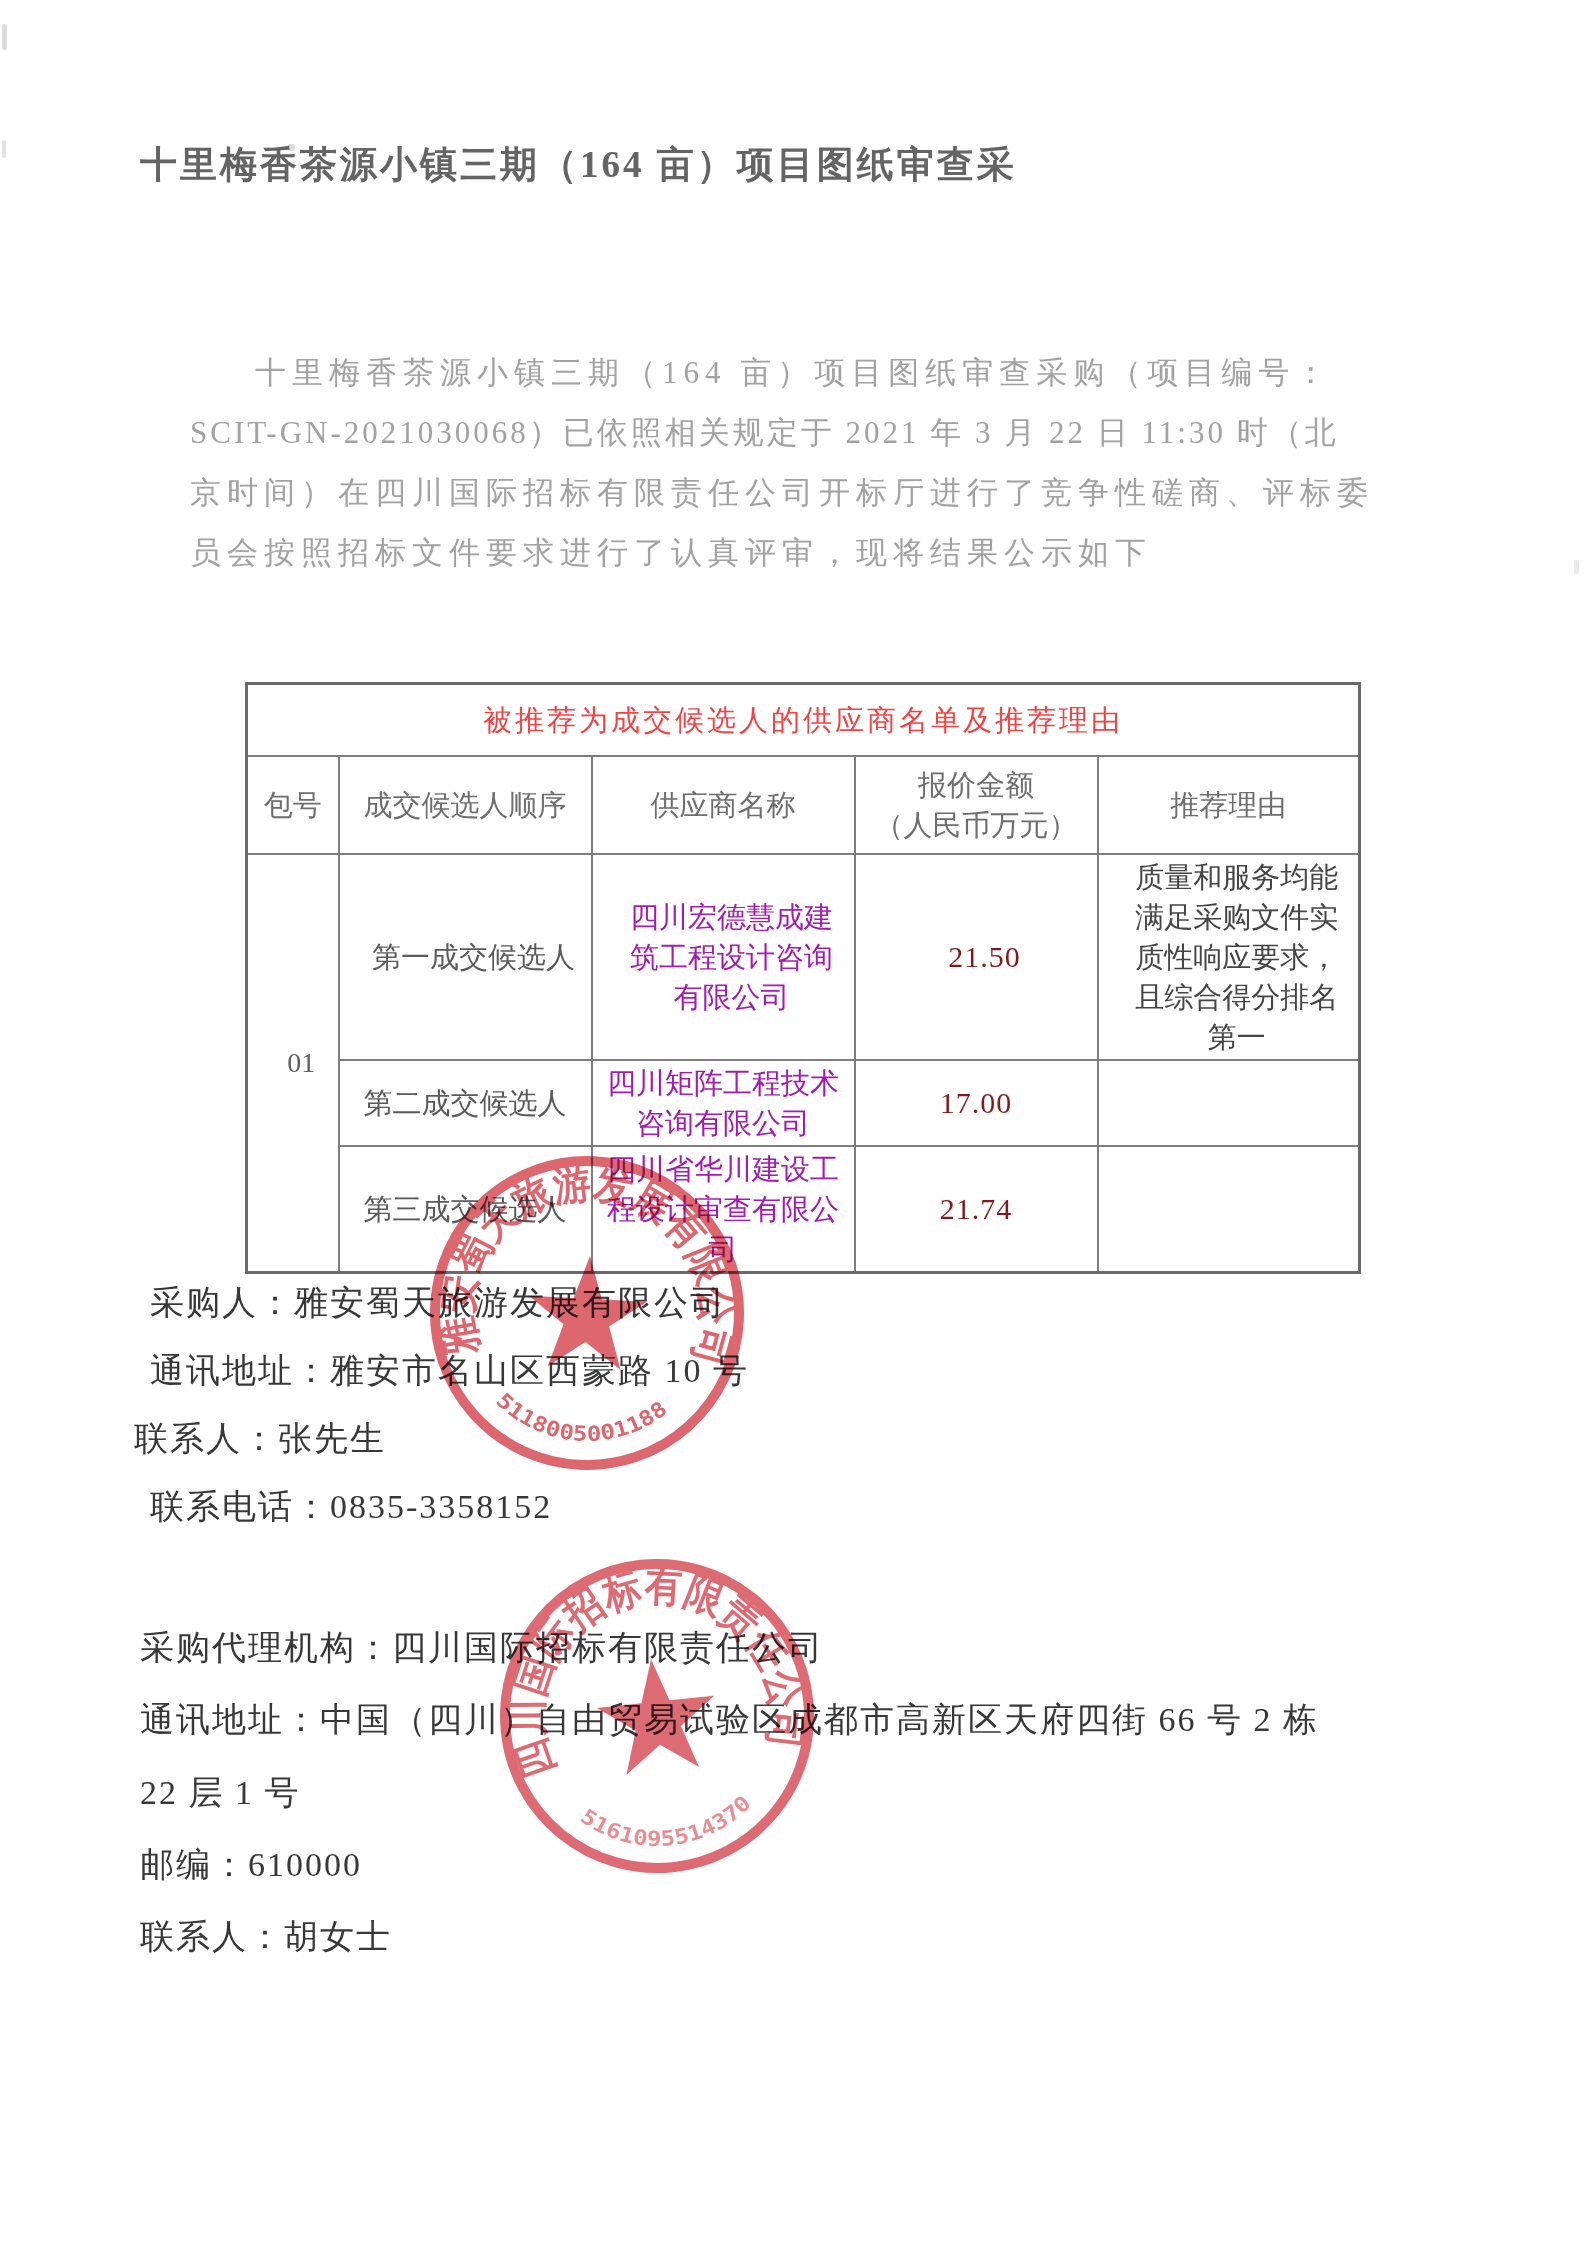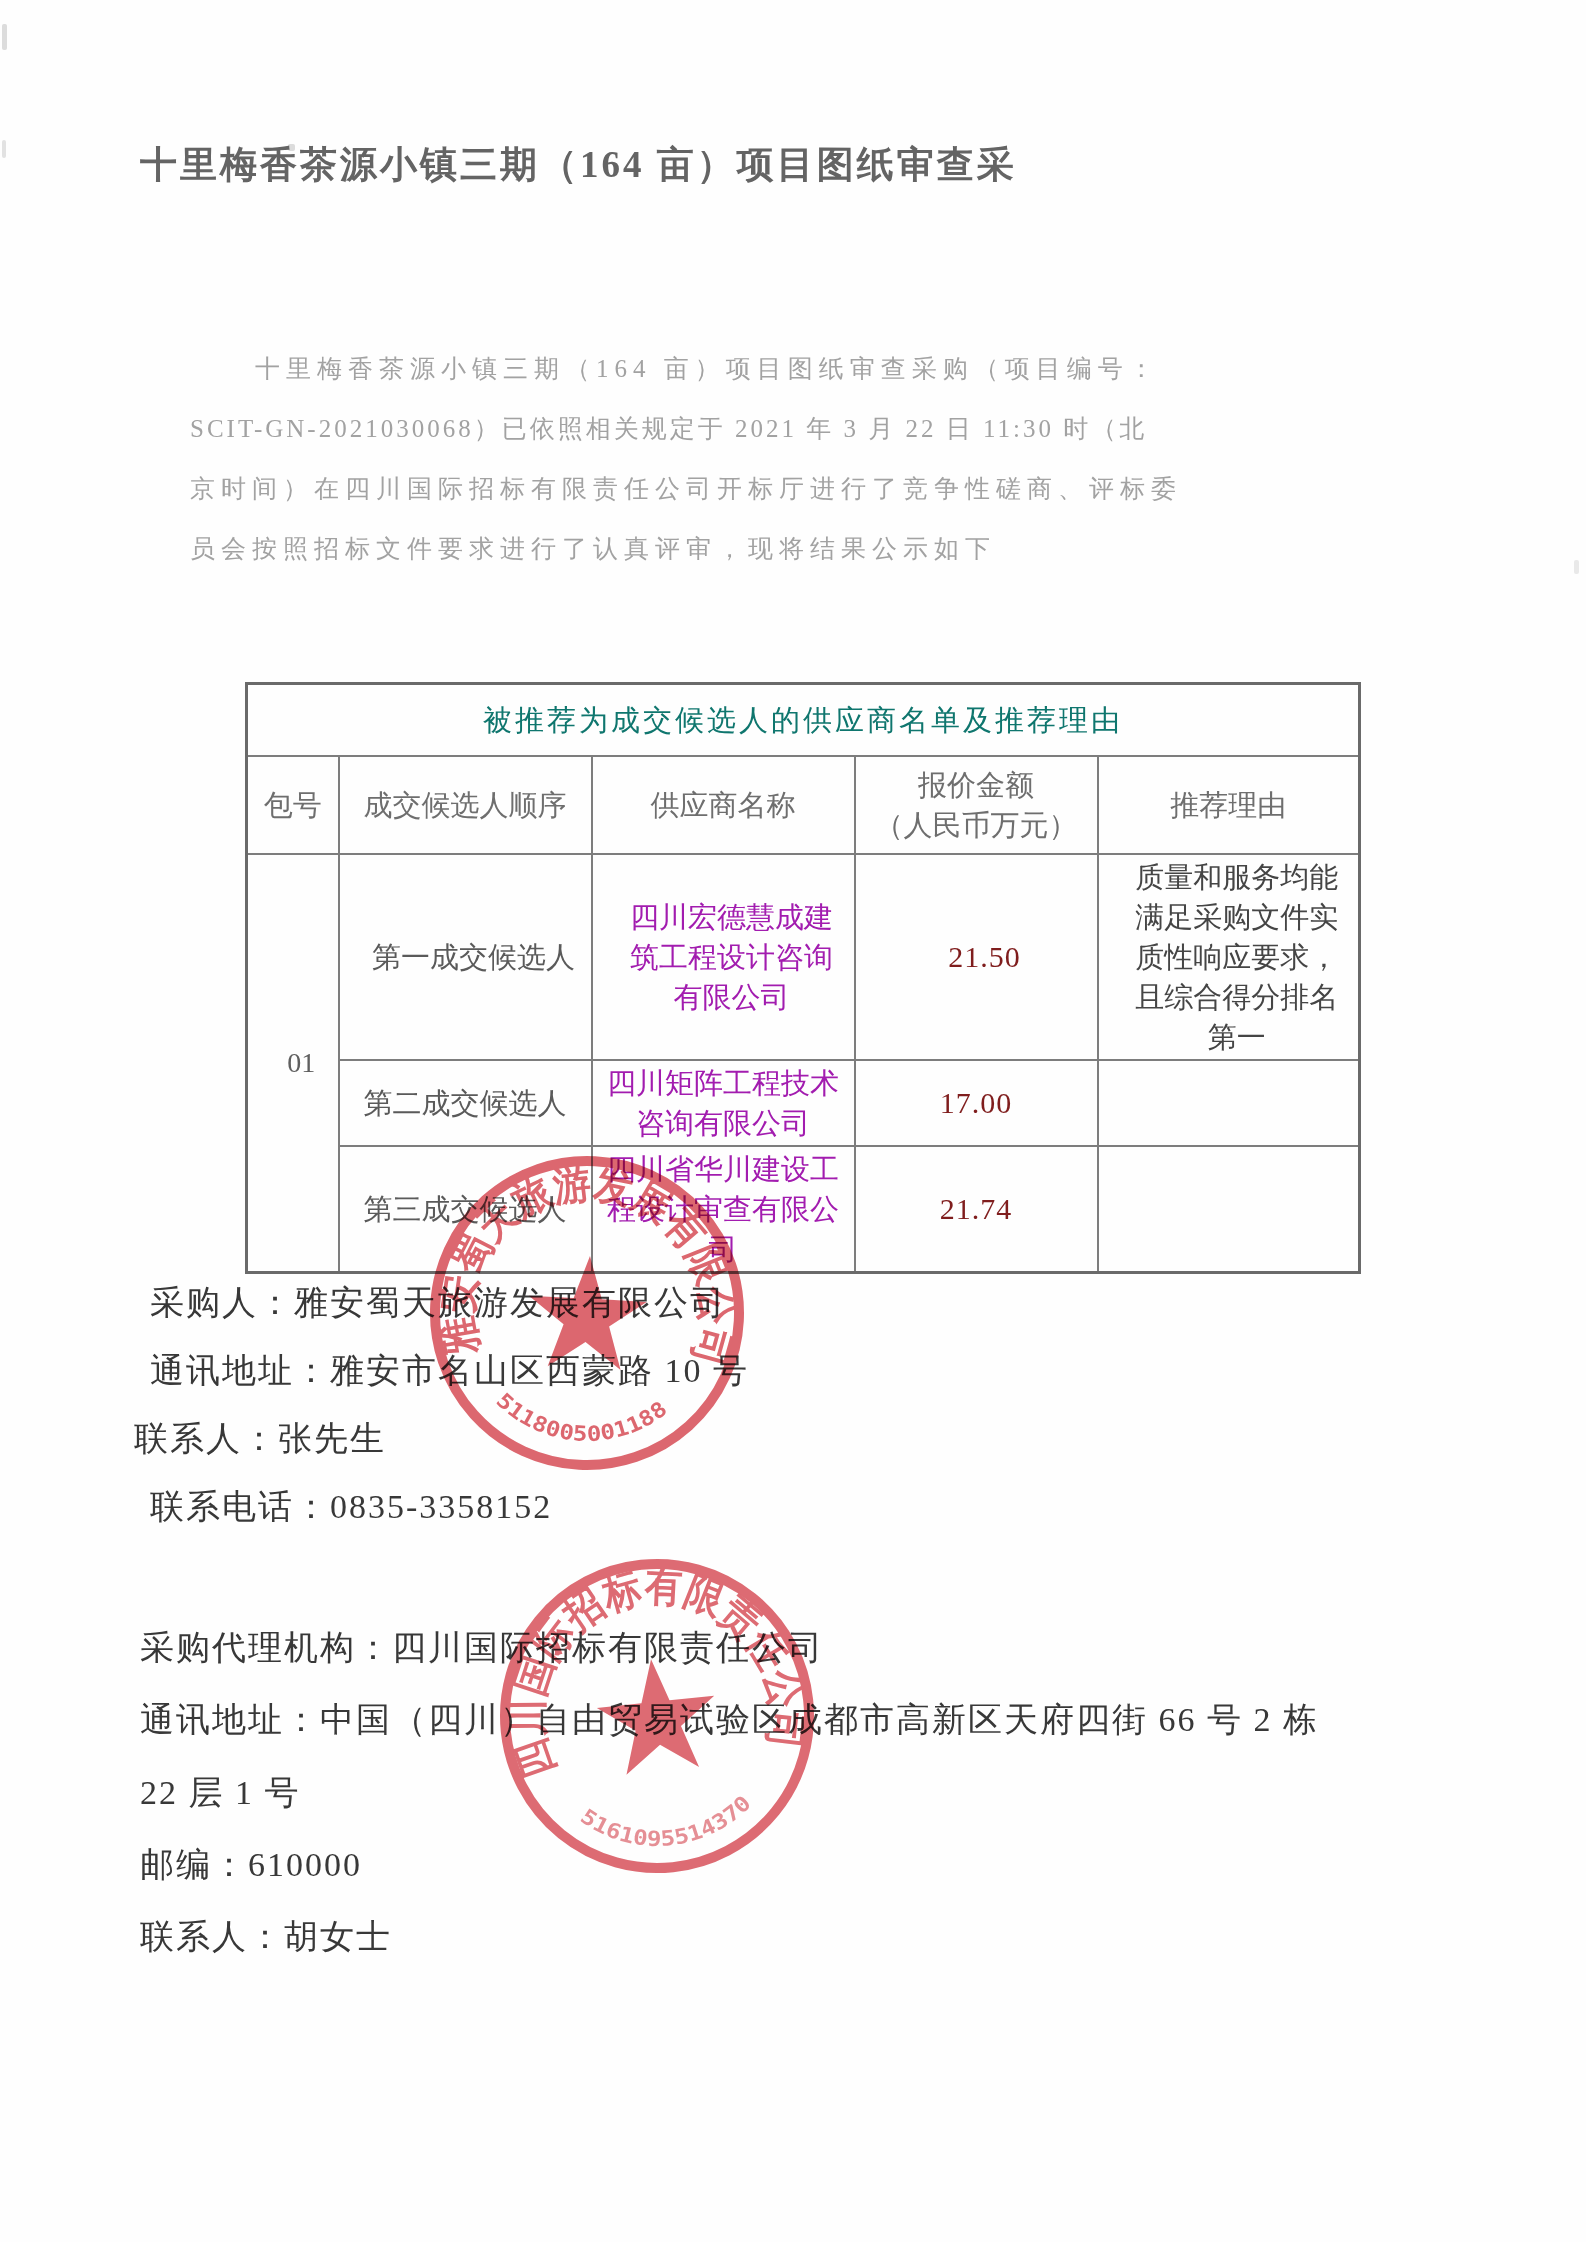--- a/index.html
+++ b/index.html
@@ -13,36 +13,36 @@
   
   .title-line{
     position:absolute;left:140px;width:840px;text-align:center;
     font-size:37px;font-weight:bold;letter-spacing:3px;color:#646464;
     white-space:nowrap;
   }
 
   
   .intro-line{
     position:absolute;left:190px;
-    font-size:25px;letter-spacing:6px;color:#a2a2a2;white-space:nowrap;
+    font-size:31px;letter-spacing:6px;color:#a2a2a2;white-space:nowrap;
   }
   .intro-line.indent{left:255px;}
 
   
   table.results{
     position:absolute;left:245px;top:682px;width:1113px;
     border-collapse:collapse;table-layout:fixed;
     font-size:29px;color:#4e4e4e;
   }
   table.results td{
     border:2px solid #7d7d7d;text-align:center;vertical-align:middle;
     padding:2px 14px;line-height:40px;
   }
   table.results{border:3px solid #6a6a6a;}
-  tr.caption-row td{height:66px;font-size:29px;color:#0f766e;letter-spacing:3px;}
+  tr.caption-row td{height:66px;font-size:29px;color:#ef4444;letter-spacing:3px;}
   tr.header-row td{height:92px;color:#6e6e6e;}
   td.pkg-header{color:#9b9b9b;}
   tr.row-1 td{height:160px;padding-left:31px;}
   tr.row-2 td{height:80px;}
   tr.row-3 td{height:118px;}
   td.pkg-cell{color:#5f5f5f;font-size:28px;}
   td.price-cell{font-size:30px;color:#7f1d1d;letter-spacing:1px;}
   td.rank-cell{color:#5a5a5a;}
   td.supplier-cell{color:#a21caf;}
   td.reason-cell{color:#454545;text-align:center;padding:2px 10px;}

